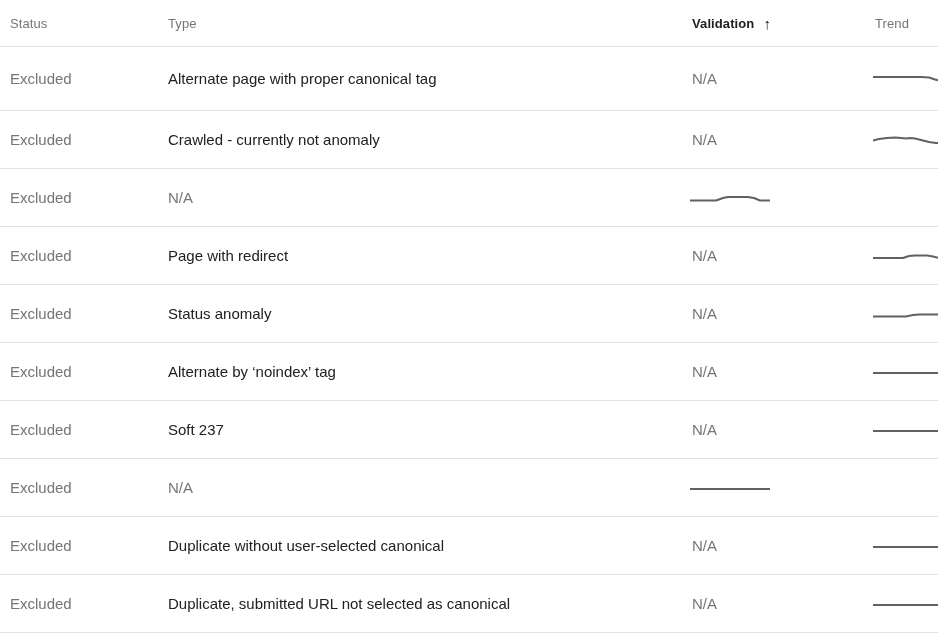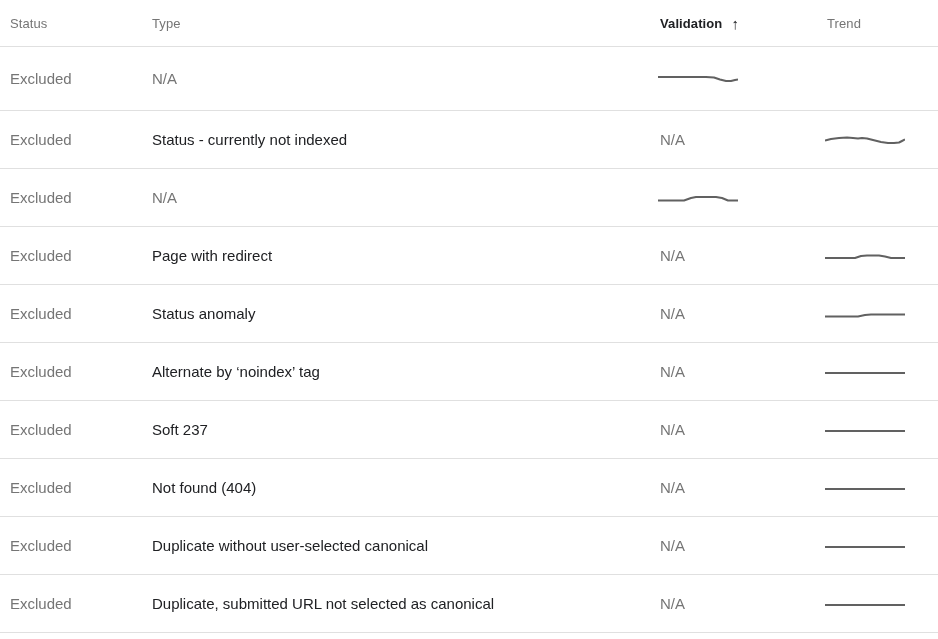--- a/index.html
+++ b/index.html
@@ -12,20 +12,21 @@
     height: 639px;
     background: #ffffff;
     overflow: hidden;
   }
   .grid-row {
     display: grid;
     grid-template-columns: 142px 508px 167px 1fr;
     padding-left: 10px;
     align-items: center;
     border-bottom: 1px solid #e0e0e0;
+    gap: 16px;
   }
   .header-row {
     height: 47px;
   }
   .header-cell {
     font-size: 13px;
     color: #757575;
     letter-spacing: 0.1px;
     display: flex;
     align-items: center;
@@ -85,31 +86,32 @@
       <span>Validation</span>
       <span class="sort-arrow">↑</span>
     </div>
     <div class="header-cell">
       <span>Trend</span>
     </div>
   </div>
 
   <div class="grid-row data-row first">
     <div class="cell-status">Excluded</div>
+    <div class="cell-type">Alternate page with proper canonical tag</div>
     <div class="cell-validation">N/A</div>
     <div class="cell-trend">
         <svg class="sparkline" viewBox="0 0 80 16">
           <polyline points="0,6 48,6 56,6.5 62,8.5 68,10 73,10 77,9 80,8.5" fill="none" stroke="#616161" stroke-width="2" stroke-linejoin="round"></polyline>
         </svg>
       </div>
   </div>
 
   <div class="grid-row data-row">
     <div class="cell-status">Excluded</div>
-    <div class="cell-type">Status - currently not indexed</div>
+    <div class="cell-type">Crawled - currently not anomaly</div>
     <div class="cell-validation">N/A</div>
     <div class="cell-trend">
         <svg class="sparkline" viewBox="0 0 80 16">
           <polyline points="0,8.5 6,7 14,6 22,5.5 28,6 33,6.5 37,6 42,6.5 48,8 56,10 63,11 69,11 74,10.5 77,9 80,7.5" fill="none" stroke="#616161" stroke-width="2" stroke-linejoin="round"></polyline>
         </svg>
       </div>
   </div>
 
   <div class="grid-row data-row">
     <div class="cell-status">Excluded</div>
@@ -160,21 +162,20 @@
     <div class="cell-validation">N/A</div>
     <div class="cell-trend">
         <svg class="sparkline" viewBox="0 0 80 16">
           <polyline points="0,9 80,9" fill="none" stroke="#616161" stroke-width="2" stroke-linejoin="round"></polyline>
         </svg>
       </div>
   </div>
 
   <div class="grid-row data-row">
     <div class="cell-status">Excluded</div>
-    <div class="cell-type">Not found (404)</div>
     <div class="cell-validation">N/A</div>
     <div class="cell-trend">
         <svg class="sparkline" viewBox="0 0 80 16">
           <polyline points="0,9 80,9" fill="none" stroke="#616161" stroke-width="2" stroke-linejoin="round"></polyline>
         </svg>
       </div>
   </div>
 
   <div class="grid-row data-row">
     <div class="cell-status">Excluded</div>

